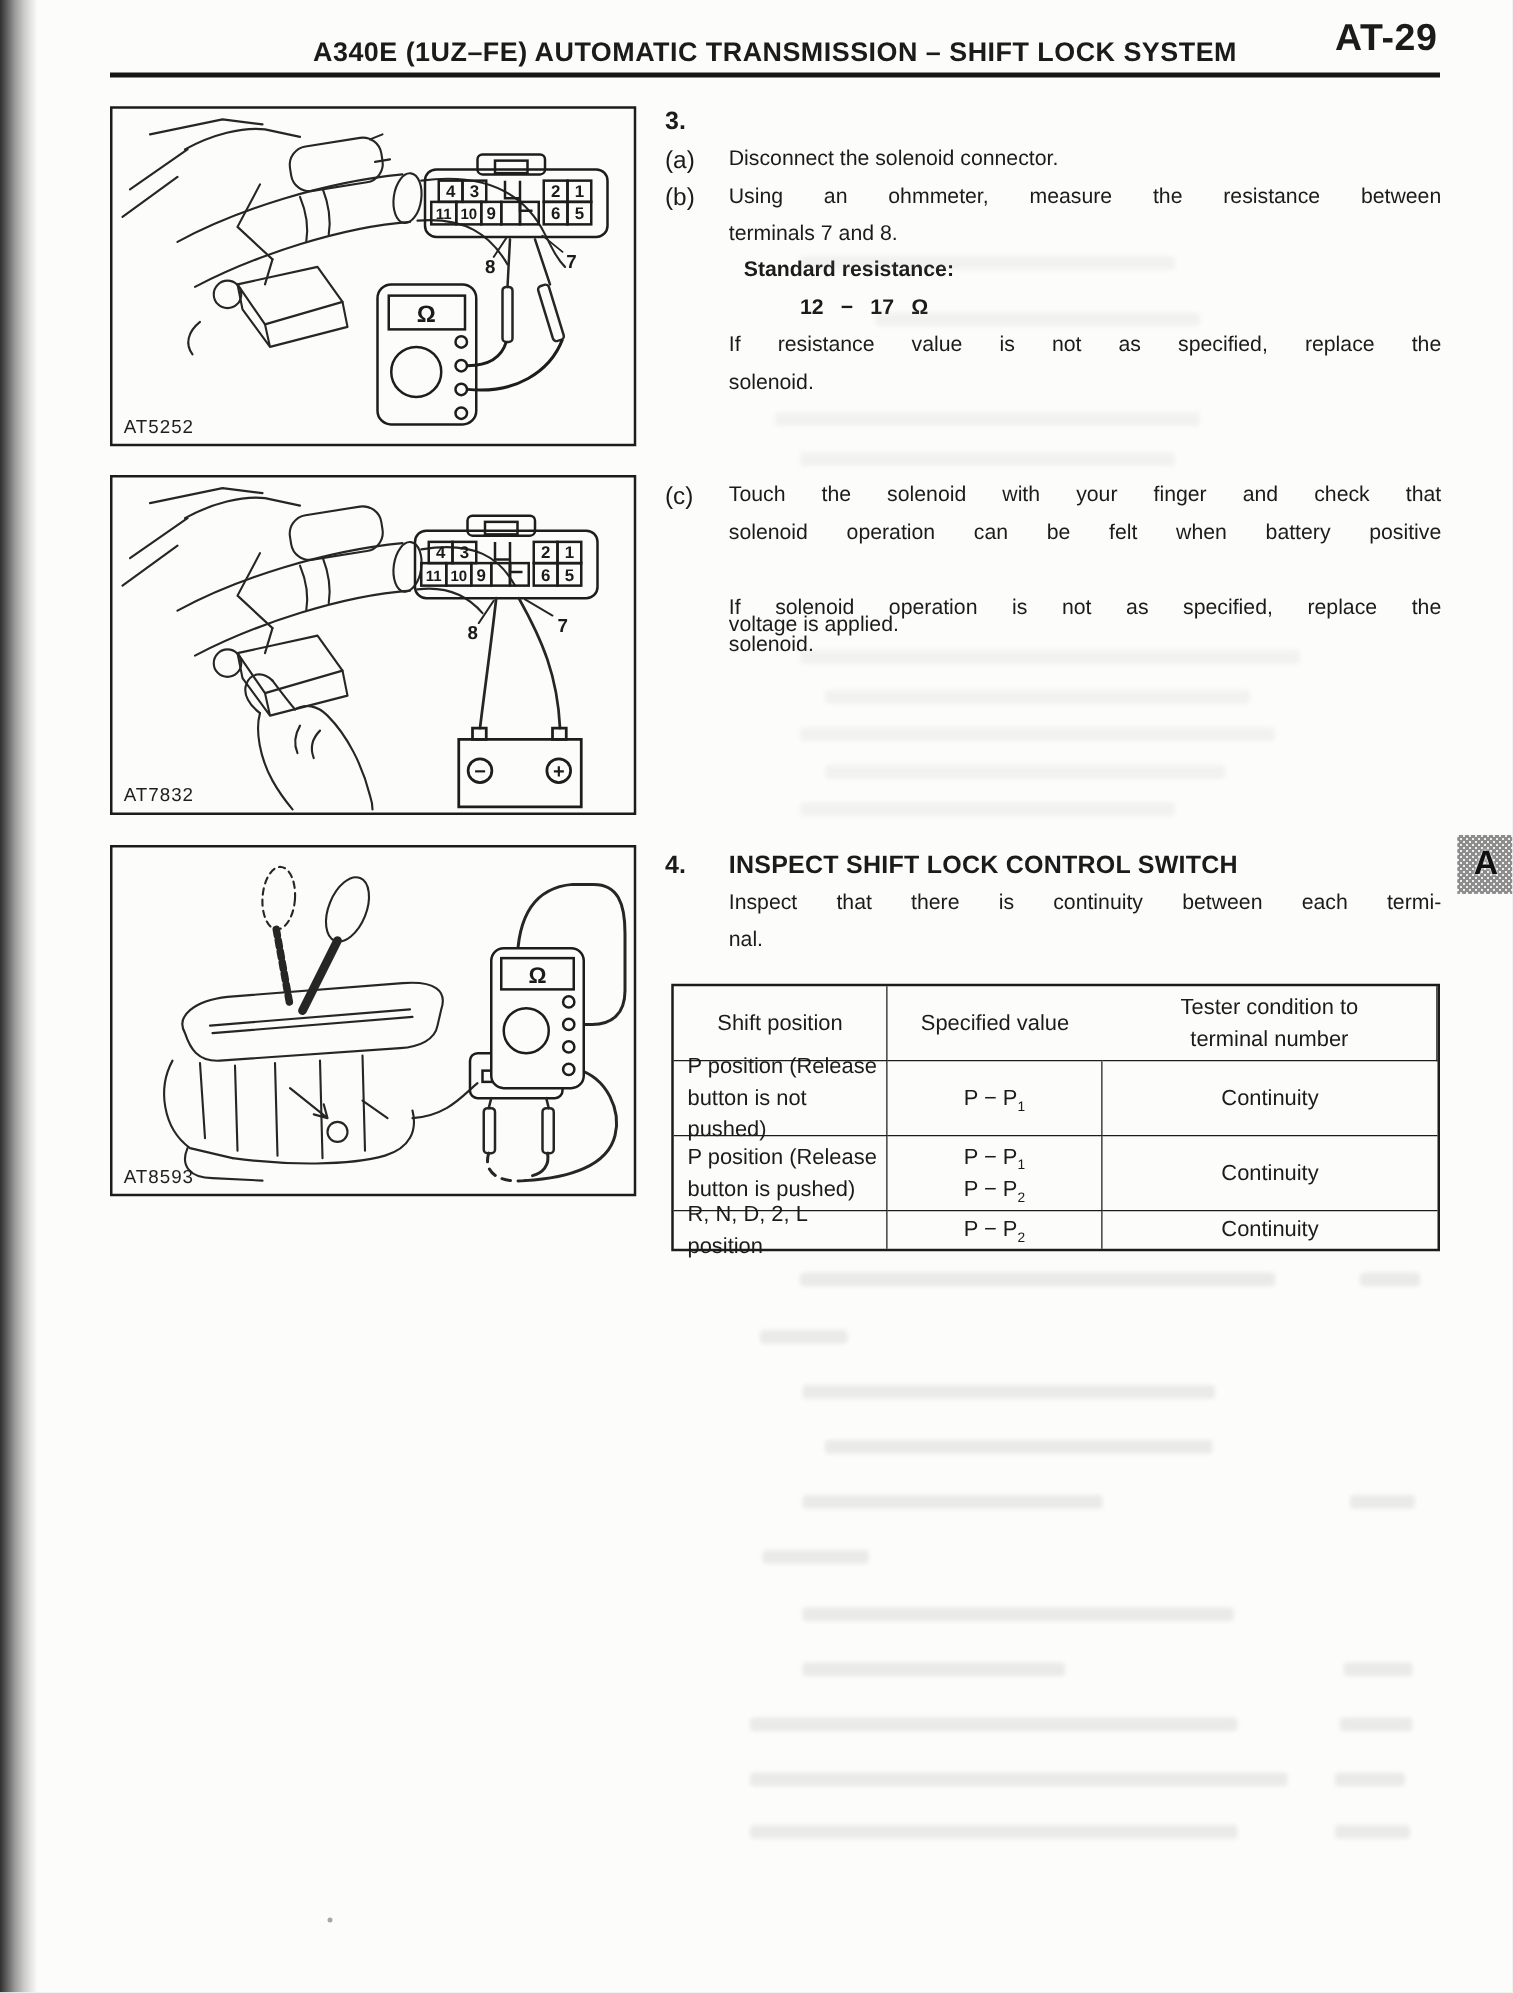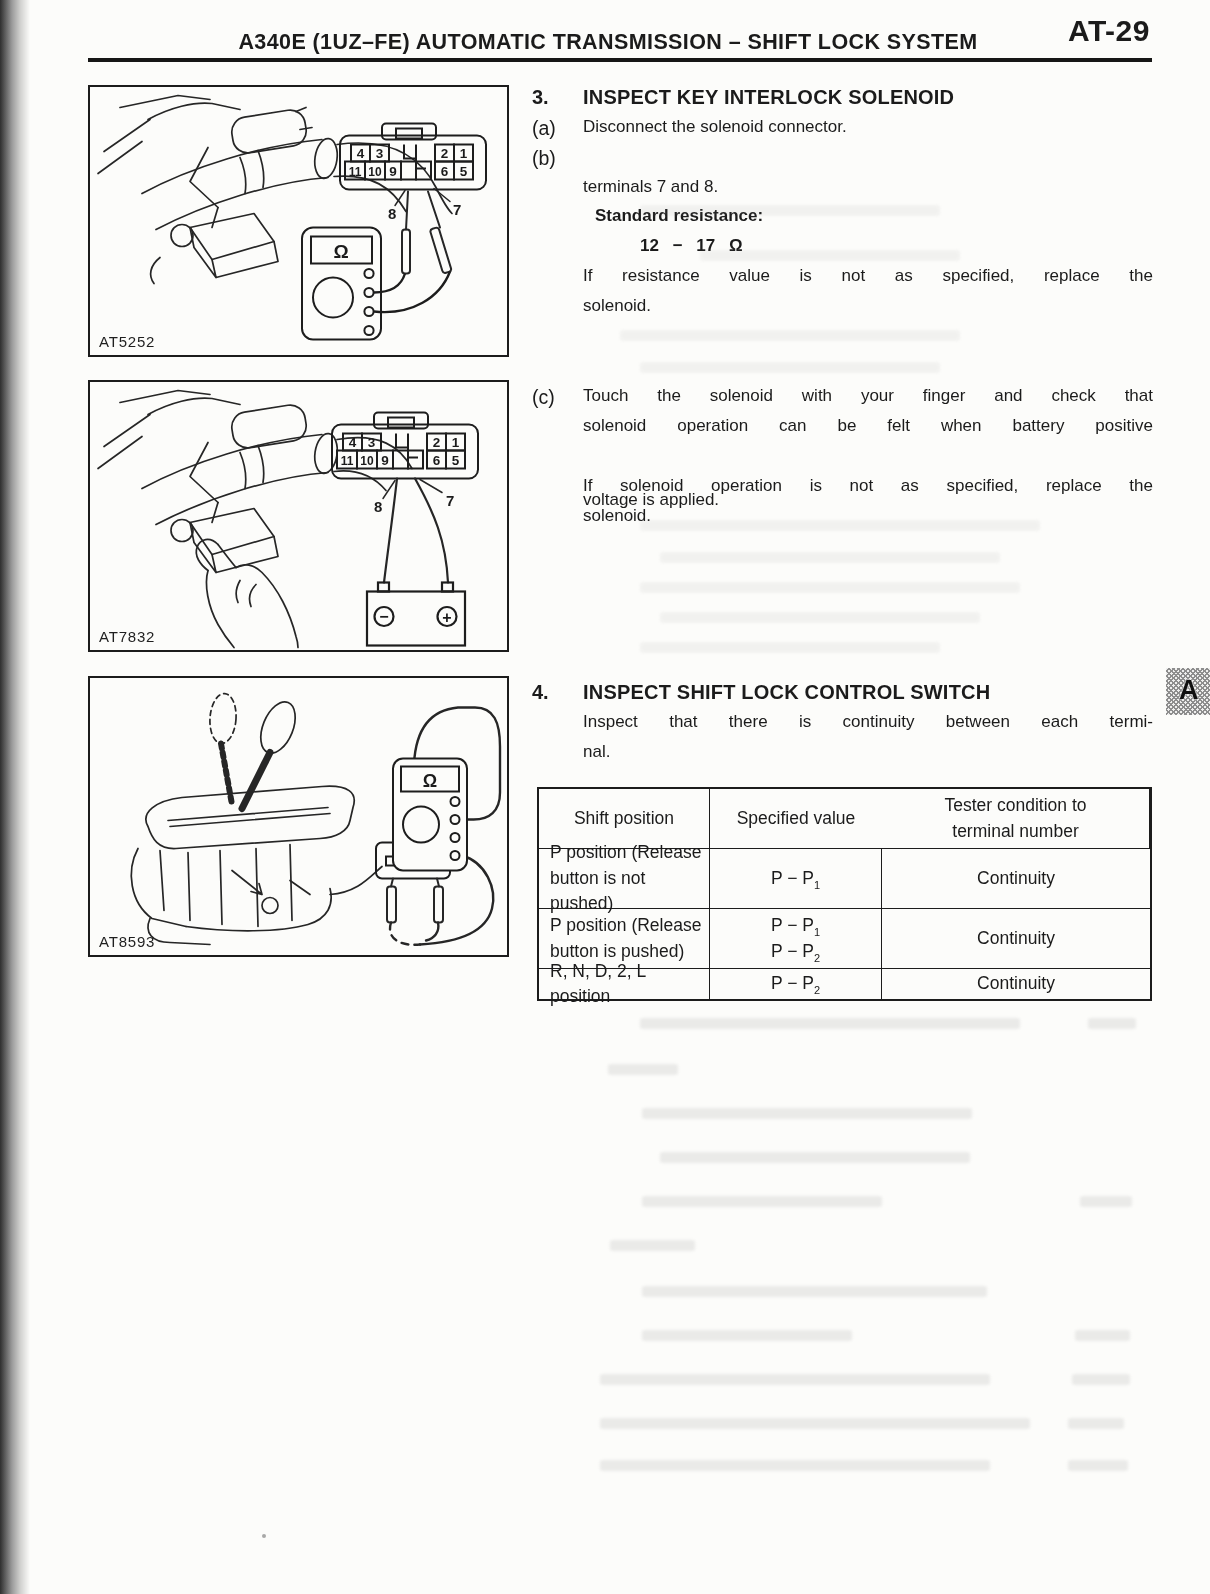--- a/index.html
+++ b/index.html
@@ -7,21 +7,21 @@
     position:relative; width:1210px; height:1594px; margin:0 auto;
     background:#fcfcfa; overflow:hidden;
     font-family:"Liberation Sans","DejaVu Sans",sans-serif;
     color:#1b1b1b;
   }
   .scan-edge {
     position:absolute; left:0; top:0; bottom:0; width:30px;
     background:linear-gradient(to right,#2f2f2f 0px,#5c5c5c 5px,#9b9b9b 12px,#cfcfcd 20px,rgba(252,252,250,0) 30px);
   }
   .hdr-title {
-    position:absolute; left:76px; top:30px; width:1064px; text-align:center;
+    position:absolute; left:88px; top:30px; width:1064px; text-align:center;
     font-size:21.5px; font-weight:bold; letter-spacing:.4px; white-space:nowrap;
   }
   .hdr-pagenum {
     position:absolute; left:1068px; top:14px; width:90px;
     font-size:30px; font-weight:bold; letter-spacing:.5px;
   }
   .hdr-rule { position:absolute; left:88px; top:58px; width:1064px; height:4px; background:#161616; }
 
   .figbox {
     position:absolute; left:88px; width:417px; border:2.5px solid #1c1c1c; background:#fcfcfa;
@@ -282,26 +282,26 @@
           <circle cx="62" cy="79" r="4.5" fill="none"></circle>
             <circle cx="62" cy="97" r="4.5" fill="none"></circle>
         </g>
         <text x="37" y="28" font-size="18" font-weight="bold" text-anchor="middle">Ω</text>
       </g>
     </svg>
     <div class="figlabel">AT8593</div>
   </div>
 
   <div class="hnum" style="top:86px;">3.</div>
-  <div class="htitle" style="top:86px;">INSPECT KEY INTERLOCK SOLENOID</div>
 
   <div class="marker" style="top:117px;">(a)</div>
   <div class="bodytxt" style="top:117px;">Disconnect the solenoid connector.</div>
 
   <div class="marker" style="top:147px;">(b)</div>
+  <div class="bodytxt jline" style="top:147px;">Using an ohmmeter, measure the resistance between</div>
   <div class="bodytxt" style="top:177px;">terminals 7 and 8.</div>
 
   <div class="bodytxt bold" style="top:206px;left:595px;">Standard resistance:</div>
   <div class="bodytxt bold" style="top:236px;left:640px;word-spacing:9px;">12 − 17 Ω</div>
 
   <div class="bodytxt jline" style="top:266px;">If resistance value is not as specified, replace the</div>
   <div class="bodytxt" style="top:296px;">solenoid.</div>
 
   <div class="marker" style="top:386px;">(c)</div>
   <div class="bodytxt jline" style="top:386px;">Touch the solenoid with your finger and check that</div>

